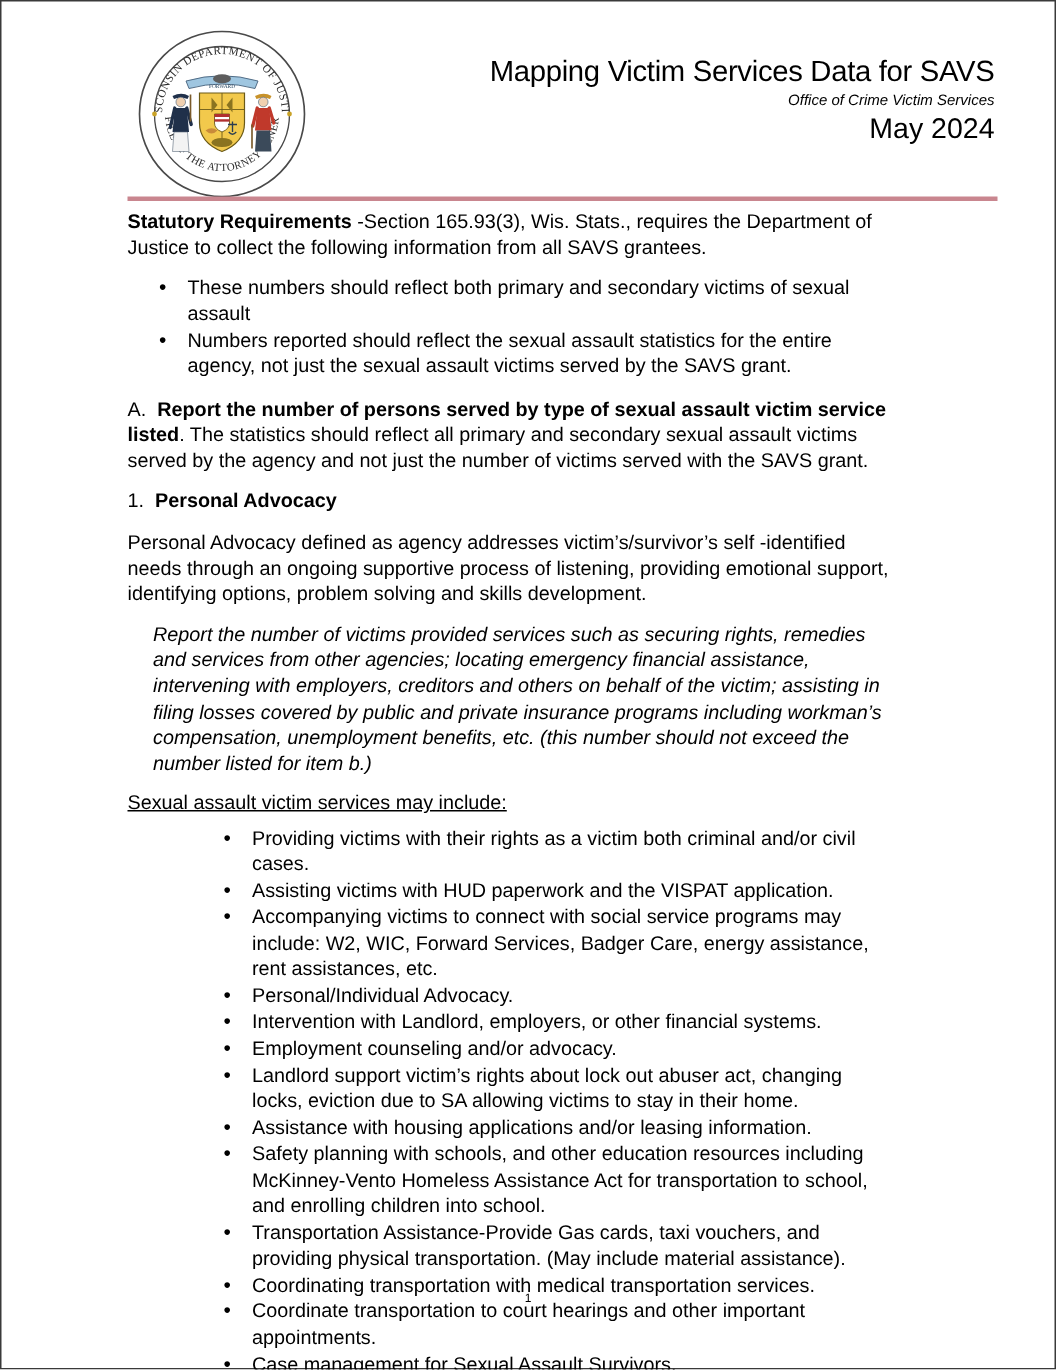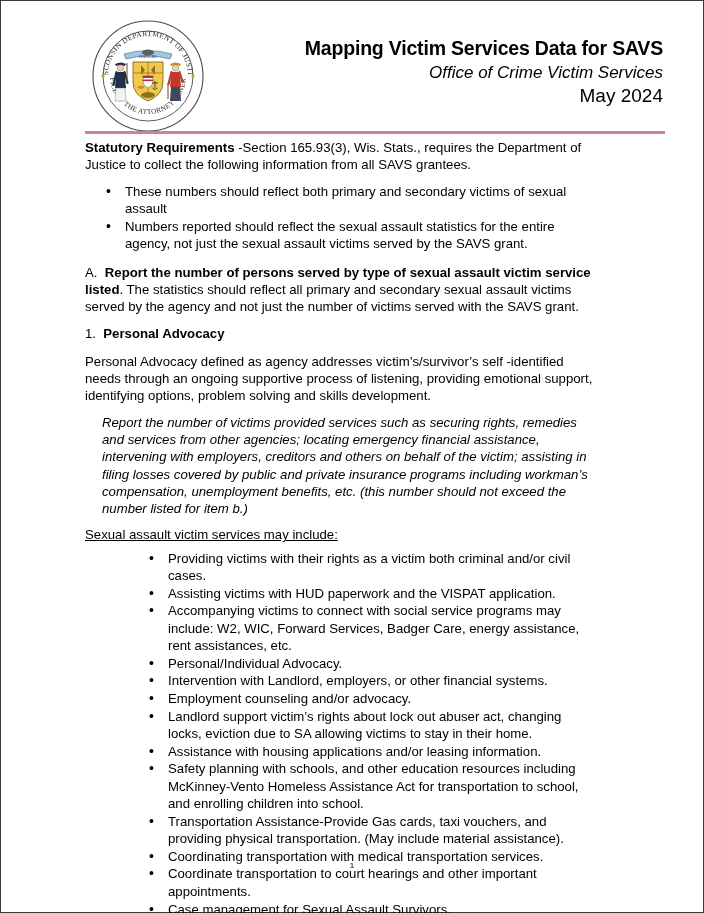--- a/index.html
+++ b/index.html
@@ -43,27 +43,27 @@
 
   .title-block {
     position: absolute;
     left: 230px;
     right: 40px;
     top: 36px;
     text-align: right;
   }
   .doc-title {
     font-size: 19.5px;
-    font-weight: bold;
+    font-weight: normal;
     letter-spacing: -0.2px;
     line-height: 1.15;
     white-space: nowrap;
   }
   .doc-subtitle {
-    font-size: 17px;
+    font-size: 10px;
     font-style: italic;
     line-height: 1.25;
     margin-top: 3px;
   }
   .doc-date {
     font-size: 19px;
     line-height: 1.25;
   }
 
   .header-rule {

